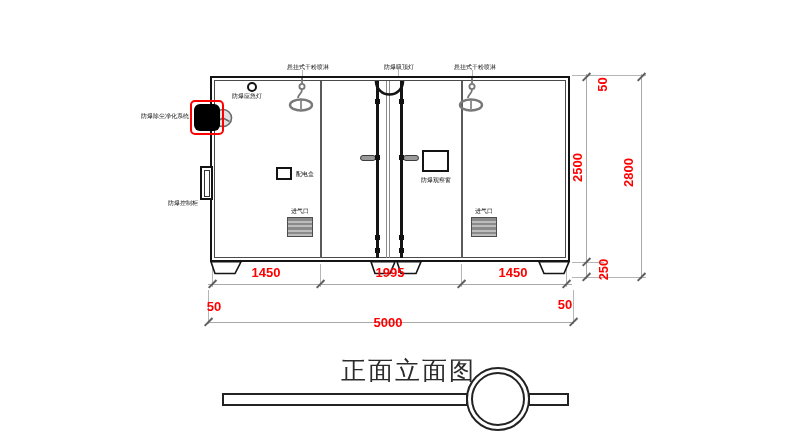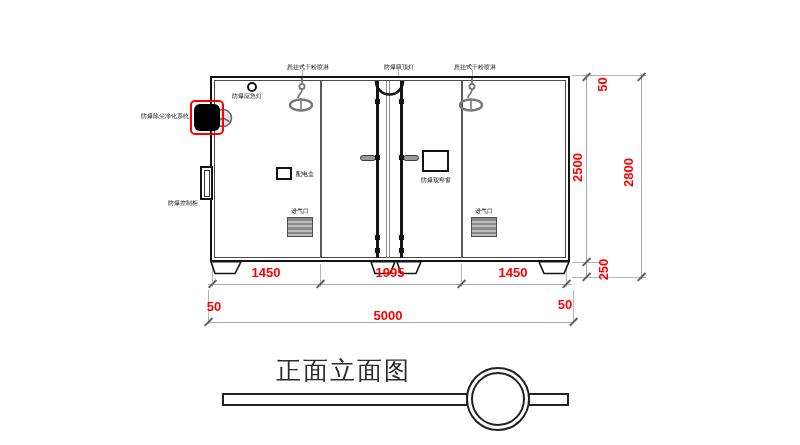--- a/index.html
+++ b/index.html
@@ -23,21 +23,21 @@
   
   .lbl{font-size:6px;line-height:7px;color:#141414;white-space:nowrap;}
   .rdim{color:#ff0000;font-weight:bold;font-size:13px;line-height:13px;text-align:center;z-index:6;}
   .vrot{transform:rotate(-90deg);}
   
   .dimline{background:#a9a9a9;}
   .tick{width:11px;height:1.8px;background:#5f5f5f;transform:rotate(-45deg);z-index:5;}
   .ext{background:#b5b5b5;}
   
   .title{font-family:"Liberation Serif","DejaVu Serif",serif;color:#2b2b2b;
-         font-size:25px;letter-spacing:2px;text-align:left;font-weight:500;}
+         font-size:25px;letter-spacing:2px;text-align:right;font-weight:500;}
   .bar{box-sizing:border-box;border:2px solid #232323;background:#fff;}
 </style>
 </head>
 <body>
 
 <div id="stage">
 
   <div class="abs box-outer" style="left:210px;top:76px;width:360px;height:186px;z-index:1">
     <div class="box-inner"></div>
   </div>
@@ -133,21 +133,21 @@
   <div class="abs rdim" style="left:231px;top:266px;width:70px">1450</div>
   <div class="abs rdim" style="left:355px;top:266px;width:70px">1995</div>
   <div class="abs rdim" style="left:478px;top:266px;width:70px">1450</div>
 
   <div class="abs ext" style="left:208px;top:290px;width:1px;height:34px"></div>
   <div class="abs ext" style="left:573px;top:290px;width:1px;height:34px"></div>
   <div class="abs dimline" style="left:208px;top:322px;width:366px;height:1px"></div>
   <div class="abs tick" style="left:203px;top:321px"></div>
   <div class="abs tick" style="left:568px;top:321px"></div>
   <div class="abs rdim" style="left:199px;top:300px;width:30px">50</div>
-  <div class="abs rdim" style="left:353px;top:309px;width:70px">5000</div>
+  <div class="abs rdim" style="left:353px;top:316px;width:70px">5000</div>
   <div class="abs rdim" style="left:550px;top:298px;width:30px">50</div>
 
   <div class="abs ext" style="left:572px;top:75px;width:74px;height:1px"></div>
   <div class="abs ext" style="left:572px;top:262px;width:32px;height:1px"></div>
   <div class="abs ext" style="left:572px;top:277px;width:74px;height:1px"></div>
   <div class="abs dimline" style="left:586px;top:74px;width:1px;height:205px"></div>
   <div class="abs dimline" style="left:641px;top:74px;width:1px;height:205px"></div>
   <div class="abs tick" style="left:581px;top:76px"></div>
   <div class="abs tick" style="left:581px;top:261px"></div>
   <div class="abs tick" style="left:581px;top:276px"></div>

